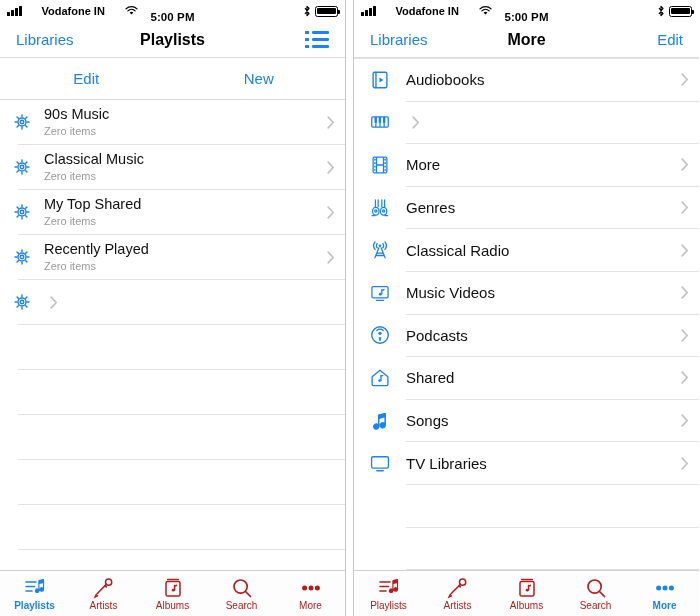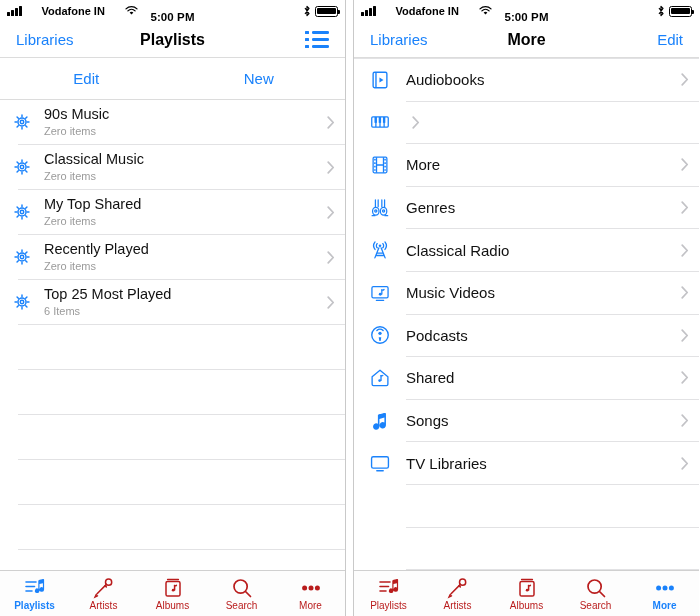--- a/index.html
+++ b/index.html
@@ -283,24 +283,20 @@
         <div class="row">
       <span class="ico">
             <svg width="22" height="22" viewBox="0 0 24 24" fill="none">
               <g stroke="#1a82fb" stroke-width="1.6" fill="none">
         <circle cx="12" cy="12" r="4.4"></circle>
                 <circle cx="12" cy="12" r="1.9"></circle>
         <path d="M12 4.4v2M12 17.6v2M4.4 12h2M17.6 12h2M6.6 6.6l1.4 1.4M16 16l1.4 1.4M17.4 6.6 16 8M8 16l-1.4 1.4" stroke-linecap="round"></path>
               </g>
             </svg>
           </span>
-      <span class="texts">
-        <span class="title">Top 25 Most Played</span>
-        <span class="sub">6 Items</span>
-      </span>
       <span class="chev">
             <svg width="8" height="13" viewBox="0 0 8 13">
               <path d="M1.2 1.2 6.2 6.5 1.2 11.8" stroke="#c2c2c6" stroke-width="1.7" fill="none" stroke-linecap="round" stroke-linejoin="round"></path>
             </svg>
           </span>
     </div>
         <div class="sep inset-left"></div>
         <div class="empty-row"></div>
              <div class="sep inset-left"></div>
         <div class="empty-row"></div>

